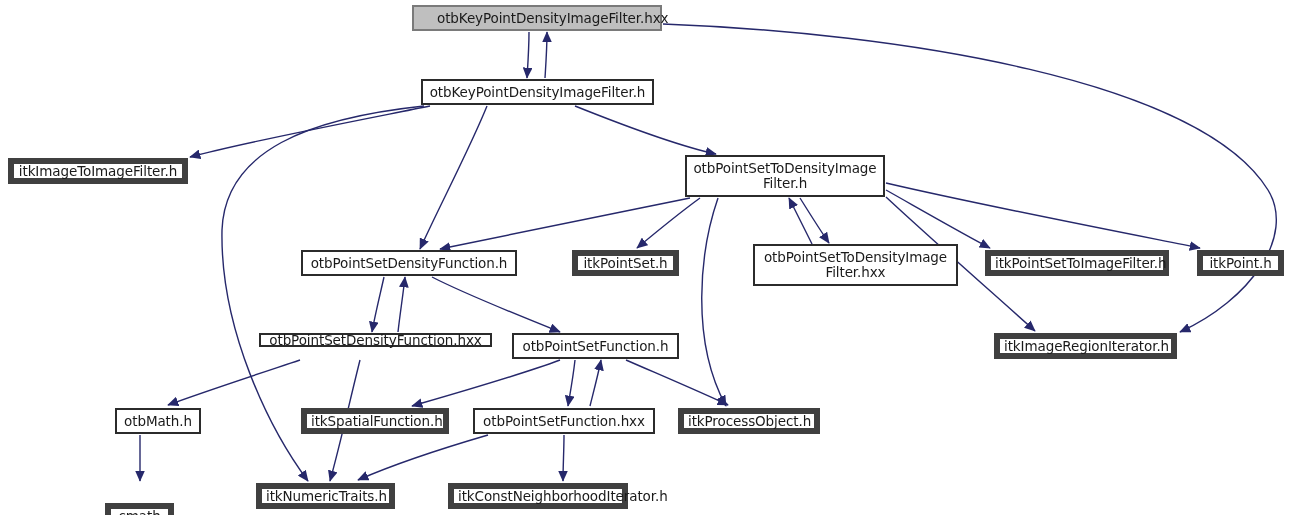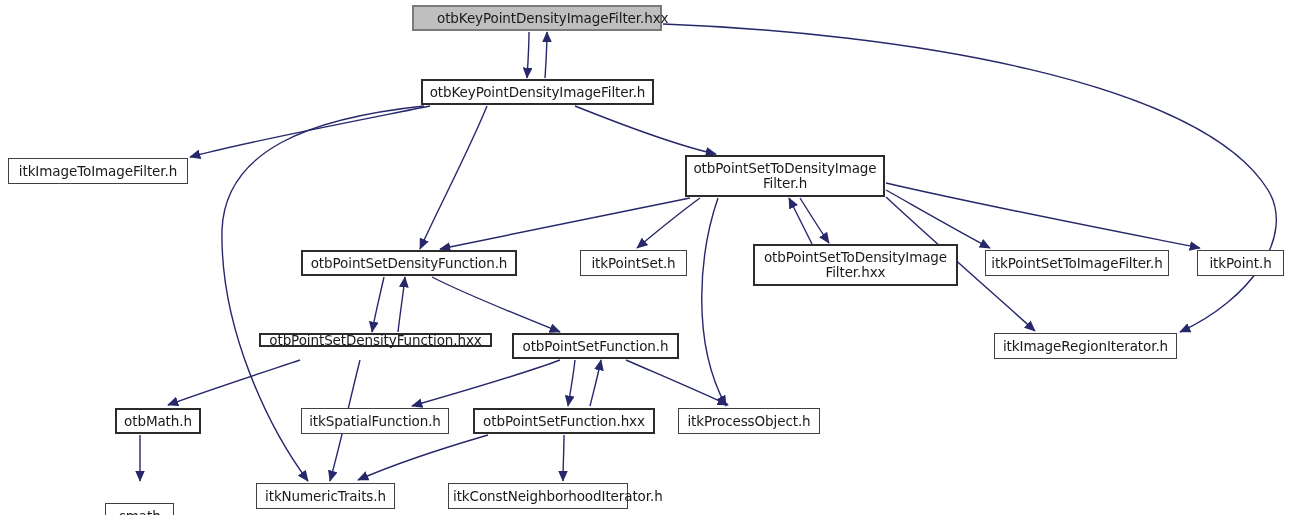--- a/index.html
+++ b/index.html
@@ -26,21 +26,21 @@
     pointer-events: none;
   }
   .node {
     position: absolute;
     box-sizing: border-box;
     display: flex;
     align-items: center;
     justify-content: center;
     text-align: center;
     background: #ffffff;
-    border: 1px solid #404040;
+    border: 6px solid #404040;
     color: #1a1a1a;
     font-size: 13.5px;
     line-height: 15px;
     letter-spacing: -0.1px;
     white-space: pre-line;
     z-index: 2;
   }
   .node.strong {
     border: 2px solid #2b2b2b;
   }
@@ -97,21 +97,21 @@
       </g>
   </svg>
 
   <div id="node-group">
       <div class="node current" style="left: 412px; top: 5px; width: 250px; height: 26px; padding-left: 19px;"><span class="node-label">otbKeyPointDensityImageFilter.hxx</span></div>
       <div class="node strong" style="left: 421px; top: 79px; width: 233px; height: 26px;"><span class="node-label">otbKeyPointDensityImageFilter.h</span></div>
       <div class="node" style="left: 8px; top: 158px; width: 180px; height: 26px;"><span class="node-label">itkImageToImageFilter.h</span></div>
       <div class="node strong" style="left: 685px; top: 155px; width: 200px; height: 42px;"><span class="node-label">otbPointSetToDensityImage
 Filter.h</span></div>
       <div class="node strong" style="left: 301px; top: 250px; width: 216px; height: 26px;"><span class="node-label">otbPointSetDensityFunction.h</span></div>
-      <div class="node" style="left: 572px; top: 250px; width: 107px; height: 26px; margin-left: 8px;"><span class="node-label">itkPointSet.h</span></div>
+      <div class="node" style="left: 572px; top: 250px; width: 107px; height: 26px;"><span class="node-label">itkPointSet.h</span></div>
       <div class="node strong" style="left: 753px; top: 244px; width: 205px; height: 42px;"><span class="node-label">otbPointSetToDensityImage
 Filter.hxx</span></div>
       <div class="node" style="left: 985px; top: 250px; width: 184px; height: 26px;"><span class="node-label">itkPointSetToImageFilter.h</span></div>
       <div class="node" style="left: 1197px; top: 250px; width: 87px; height: 26px;"><span class="node-label">itkPoint.h</span></div>
       <div class="node strong" style="left: 259px; top: 333px; width: 233px; height: 14px;"><span class="node-label">otbPointSetDensityFunction.hxx</span></div>
       <div class="node strong" style="left: 512px; top: 333px; width: 167px; height: 26px;"><span class="node-label">otbPointSetFunction.h</span></div>
       <div class="node" style="left: 994px; top: 333px; width: 183px; height: 26px;"><span class="node-label">itkImageRegionIterator.h</span></div>
       <div class="node strong" style="left: 115px; top: 408px; width: 86px; height: 26px;"><span class="node-label">otbMath.h</span></div>
       <div class="node" style="left: 301px; top: 408px; width: 148px; height: 26px;"><span class="node-label">itkSpatialFunction.h</span></div>
       <div class="node strong" style="left: 473px; top: 408px; width: 182px; height: 26px;"><span class="node-label">otbPointSetFunction.hxx</span></div>

